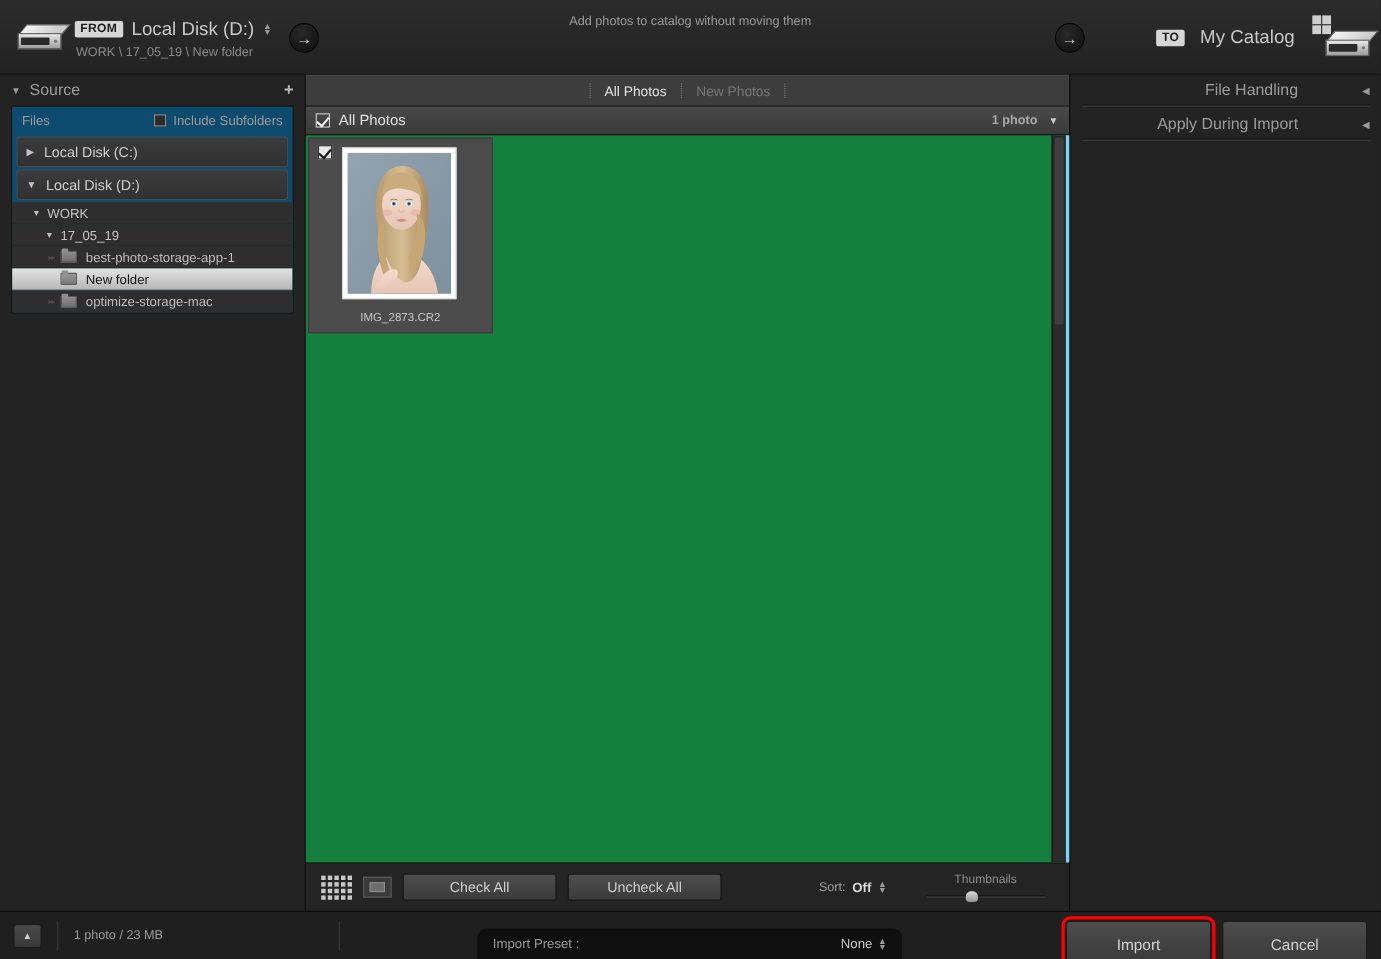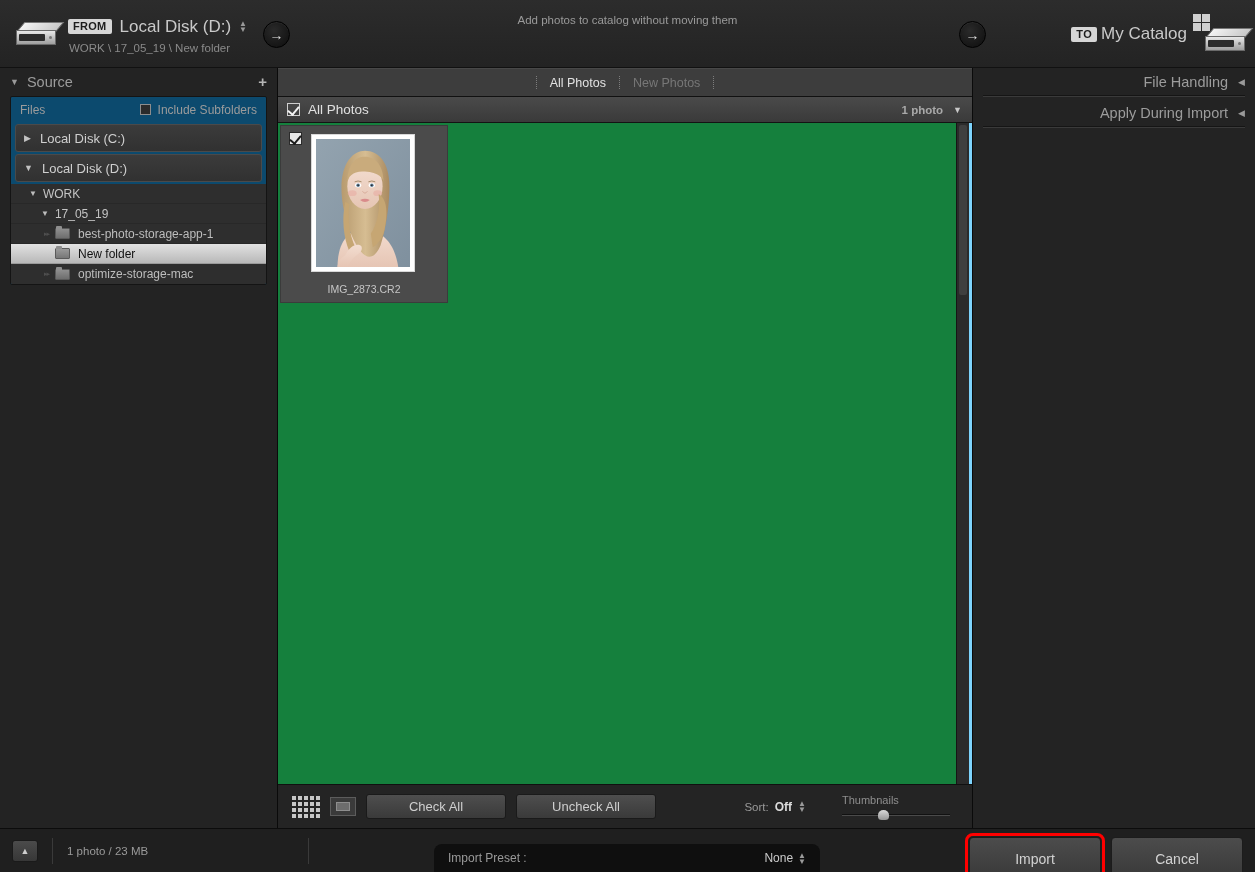--- a/index.html
+++ b/index.html
@@ -65,21 +65,21 @@
 
   .hdr-center {
     position: absolute; left: 0; right: 0; top: 10px;
     display: flex; flex-direction: column; align-items: center;
   }
   .modes { display: flex; align-items: baseline; gap: 14px; }
   .mode { color: #6f6f6f; font-size: 16.5px; cursor: default; }
   .mode.active { color: #fff; font-weight: bold; font-size: 16px; }
   .mode-desc { color: #9a9a9a; font-size: 11.5px; margin-top: 4px; }
 
-  .hdr-right { position: absolute; right: 8px; top: 0; height: 68px; display: flex; align-items: center; gap: 4px; }
+  .hdr-right { position: absolute; right: 8px; top: 0; height: 68px; display: flex; align-items: center; gap: 14px; }
   .cat-name { color: #c9c9c9; font-size: 17px; }
   .cat-ico { width: 56px; height: 44px; position: relative; }
   .win-badge { position: absolute; left: 2px; top: 2px; width: 17px; height: 17px; display:grid; grid-template-columns:1fr 1fr; grid-template-rows:1fr 1fr; gap:1.6px;}
   .win-badge i { background: #cfcfcf; display:block; }
 
   
   .body { flex: 1; display: flex; position: relative; min-height: 0; }
 
   
   .left {
@@ -204,31 +204,31 @@
   .lico i { width:14px;height:9px;background:#6d6d6d;border:1px solid #8e8e8e;display:block;}
   .btn {
     height: 25px; padding: 0 14px; min-width: 140px;
     background: linear-gradient(#4e4e4e,#3a3a3a);
     border: 1px solid #1a1a1a; border-radius: 3px;
     color: #cfcfcf; font-size: 13px;
     display: flex; align-items: center; justify-content: center;
   }
   .sortwrap { margin-left: auto; display:flex; align-items:center; gap:6px; color:#9a9a9a; font-size:11.5px;}
   .sortval { color:#dcdcdc; font-weight:bold; font-size:12px; }
-  .thwrap { width: 108px; margin-left: 26px; margin-right: 8px; }
+  .thwrap { width: 108px; margin-left: 26px; margin-right: 8px; text-align:center; }
   .thlabel { color:#8e8e8e; font-size:11px; margin-bottom:4px;}
   .slider { position: relative; height: 10px; }
   .strack { position:absolute; left:0; right:0; top:4px; height:2px; background:#111; border-bottom:1px solid #4a4a4a;}
   .sknob { position:absolute; left:33%; top:0; width:11px; height:10px; background:linear-gradient(#d9d9d9,#969696); border-radius: 50% 50% 35% 35%; }
 
   
   .right { width: 283px; flex: 0 0 283px; background: #232323; border-left:1px solid #0a0a0a; padding: 0 10px; }
   .rpanel {
     height: 28px; display: flex; align-items: center; justify-content: flex-end;
-    color: #9c9c9c; font-size: 14.5px; border-bottom: 1px solid #151515;
+    color: #9c9c9c; font-size: 14.5px; border-bottom: 1px solid #151515; gap: 48px;
   }
   .rpanel .ltri { font-size: 9px; color: #9a9a9a; margin-left: 10px; }
   .rsep { height: 3px; border-top: 1px solid #3a3a3a; }
 
   
   .footer {
     height: 44px; flex: 0 0 44px; background: #1f1f1f;
     border-top: 1px solid #0c0c0c; position: relative;
     display: flex; align-items: center; padding: 0 12px;
   }

